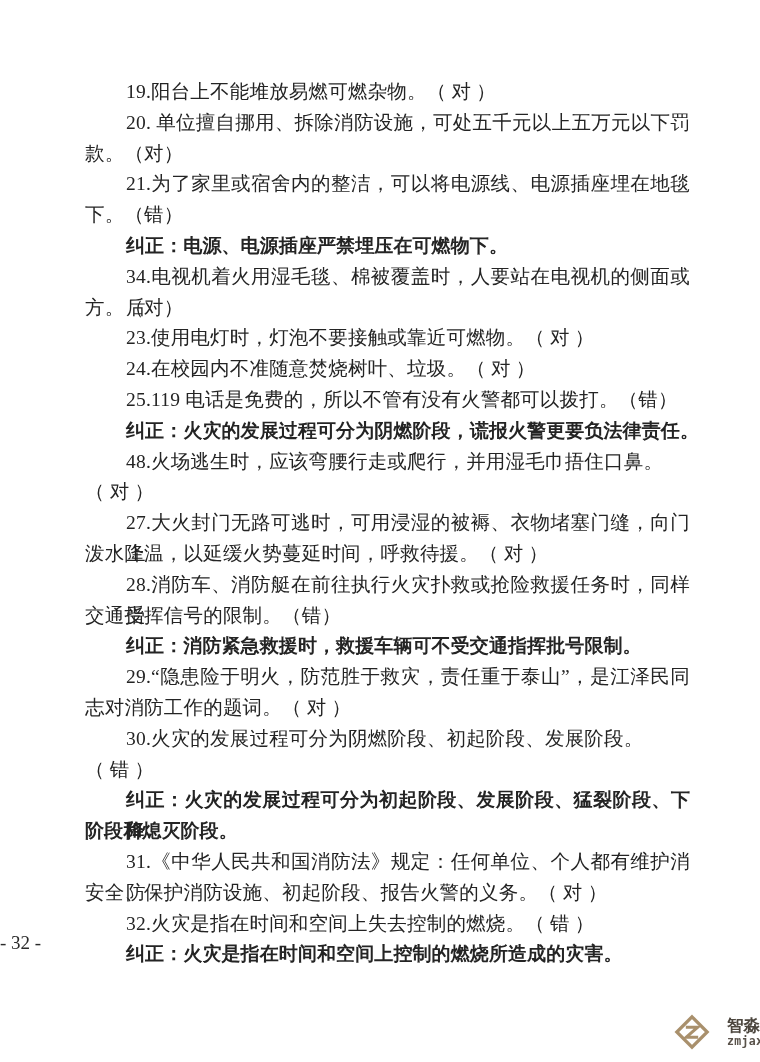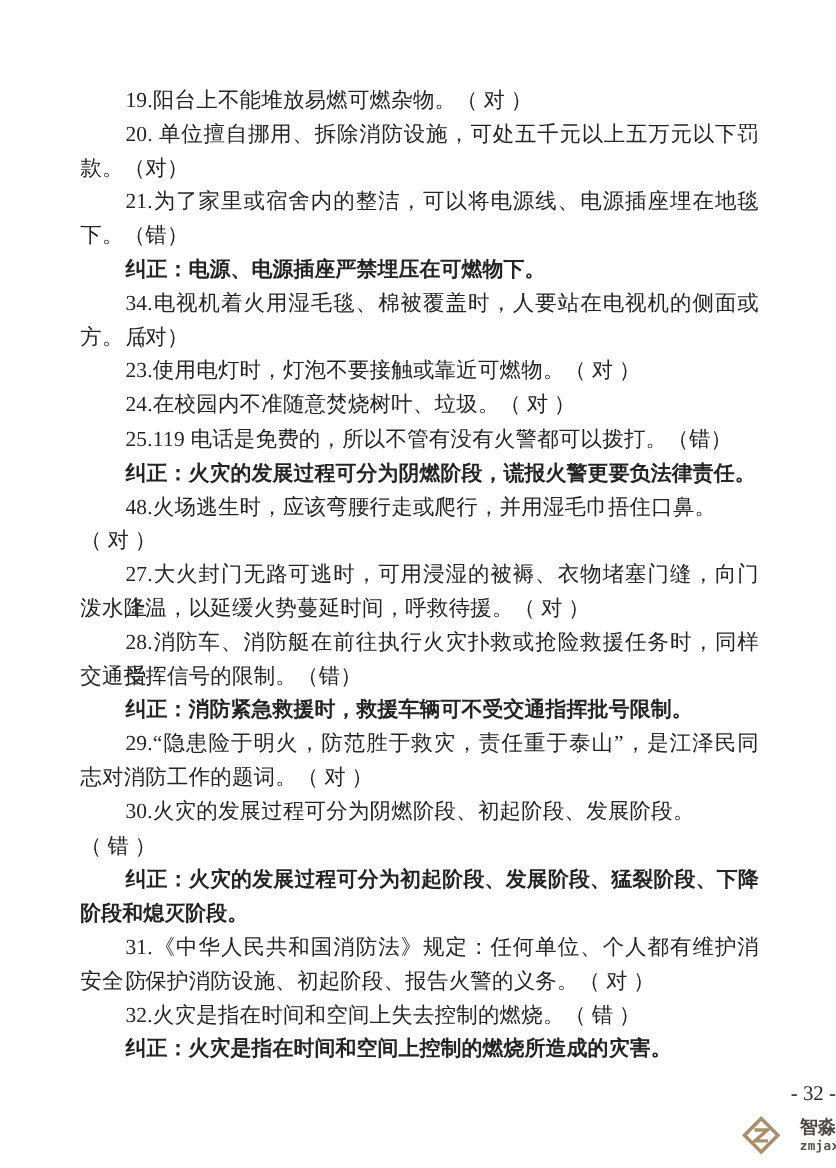--- a/index.html
+++ b/index.html
@@ -16,37 +16,38 @@
     left:73px;top:77px;
     width:617px;
   }
   .line{
     height:30.8px;
     line-height:30.8px;
     font-size:19.5px;
     white-space:pre;
     text-align:left;
     letter-spacing:0.2px;
+    margin-left:12px;
   }
   .line.indent{padding-left:41px;}
   .line.full{
     white-space:normal;
     text-align:justify;
     text-align-last:justify;
   }
   .line.bold{
     font-weight:700;
     font-size:19px;
     letter-spacing:0.1px;
   }
   .footer{
     position:absolute;
-    left:0;top:984px;
+    left:0;top:932px;
     width:760px;
-    text-align:right;
+    text-align:left;
     font-size:19px;
     color:#2a2a2a;
   }
   .watermark{
     position:absolute;
     left:673px;top:1013px;
     display:flex;
     align-items:center;
     gap:16px;
   }

